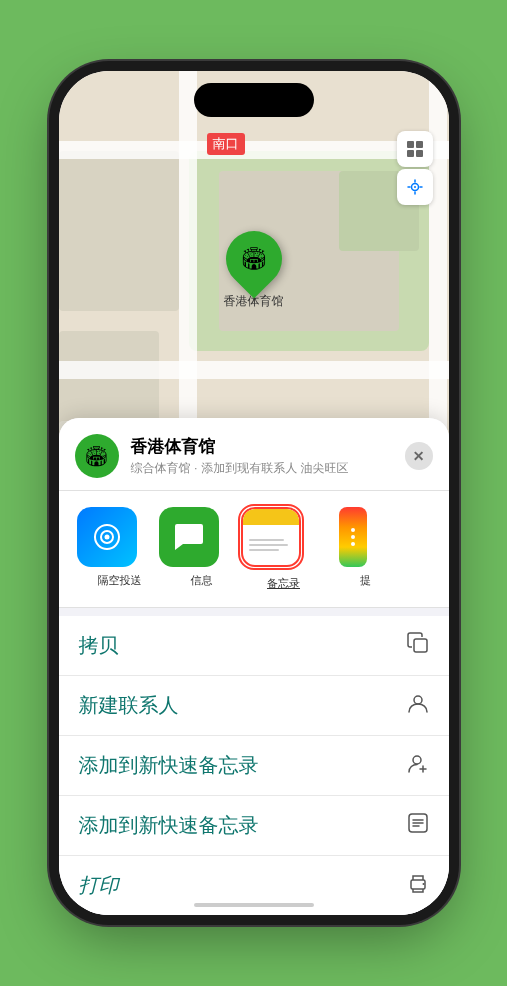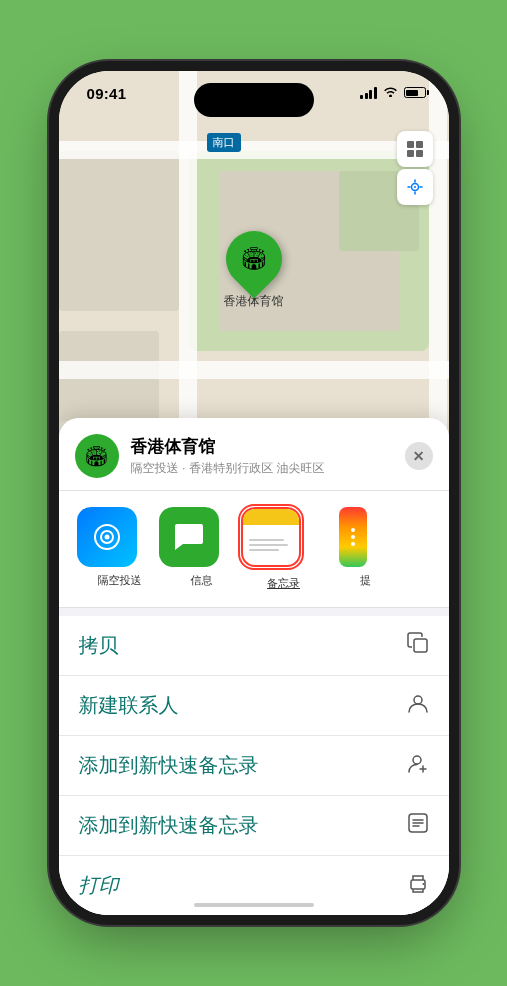--- a/index.html
+++ b/index.html
@@ -89,23 +89,23 @@
       position: absolute;
       background: #d4cfbf;
       border-radius: 4px;
     }
 
     
     .map-label {
       position: absolute;
       top: 62px;
       left: 148px;
-      background: #0369a1;
+      background: #ef4444;
       color: #fff;
-      font-size: 11px;
+      font-size: 13px;
       padding: 2px 6px;
       border-radius: 3px;
       white-space: nowrap;
     }
 
     
     .map-controls {
       position: absolute;
       top: 60px;
       right: 16px;
@@ -369,42 +369,20 @@
       margin-left: 1px;
     }
   </style>
 </head>
 <body>
 
 <div class="phone-frame">
 
   <div class="dynamic-island"></div>
 
-  <div class="status-bar">
-    <span class="status-time">09:41</span>
-    <div class="status-icons">
-      <div class="signal-bars">
-        <div class="signal-bar" style="height:4px"></div>
-        <div class="signal-bar" style="height:6px"></div>
-        <div class="signal-bar" style="height:9px"></div>
-        <div class="signal-bar" style="height:12px"></div>
-      </div>
-      <span class="wifi-icon">
-        <svg width="15" height="12" viewBox="0 0 15 12">
-            <path d="M7.5 9.5a1.5 1.5 0 1 1 0 3 1.5 1.5 0 0 1 0-3zM7.5 6c1.6 0 3 .65 4.05 1.7l-1.1 1.1A4 4 0 0 0 7.5 7.6a4 4 0 0 0-2.9 1.2L3.45 7.7A5.5 5.5 0 0 1 7.5 6zm0-3.5c2.5 0 4.75 1 6.4 2.65L12.8 6.25A7 7 0 0 0 7.5 4a7 7 0 0 0-5.3 2.25L1.1 5.15A8.5 8.5 0 0 1 7.5 2.5z" fill="#000"></path>
-          </svg>
-      </span>
-      <div class="battery-icon">
-        <div class="battery-body">
-          <div class="battery-fill"></div>
-        </div>
-        <div class="battery-tip"></div>
-      </div>
-    </div>
-  </div>
 
   <div class="map-area">
 
     <div class="map-block" style="left:0;top:80px;width:120px;height:160px;background:#d8d3c2;"></div>
     <div class="map-block" style="left:0;top:260px;width:100px;height:120px;background:#d8d3c2;"></div>
     <div class="map-block" style="left:130px;top:80px;width:240px;height:200px;background:#c8dab0;border-radius:8px;"></div>
     <div class="map-block" style="left:160px;top:100px;width:180px;height:160px;background:#d4cfbf;border-radius:4px;"></div>
     <div class="map-road-h" style="left:0;top:70px;right:0;background:#fff;opacity:0.8;"></div>
     <div class="map-road-h" style="left:0;top:290px;right:0;background:#fff;opacity:0.8;"></div>
     <div class="map-road-v" style="left:120px;top:0;bottom:0;background:#fff;opacity:0.8;"></div>
@@ -441,21 +419,21 @@
       <span class="map-pin-label">香港体育馆</span>
     </div>
   </div>
 
   <div class="bottom-sheet">
 
     <div class="venue-row">
       <div class="venue-icon">🏟</div>
       <div class="venue-info">
         <div class="venue-name">香港体育馆</div>
-        <div class="venue-sub">隔空投送 · 香港特别行政区 油尖旺区</div>
+        <div class="venue-sub">综合体育馆 · 添加到现有联系人 油尖旺区</div>
       </div>
       <div class="venue-close">✕</div>
     </div>
 
     <div class="share-row">
 
       <div class="share-item">
         <div class="share-item-icon icon-airdrop">
           <svg width="30" height="30" viewBox="0 0 30 30">
               <circle cx="15" cy="15" r="6" fill="none" stroke="white" stroke-width="2"></circle>

